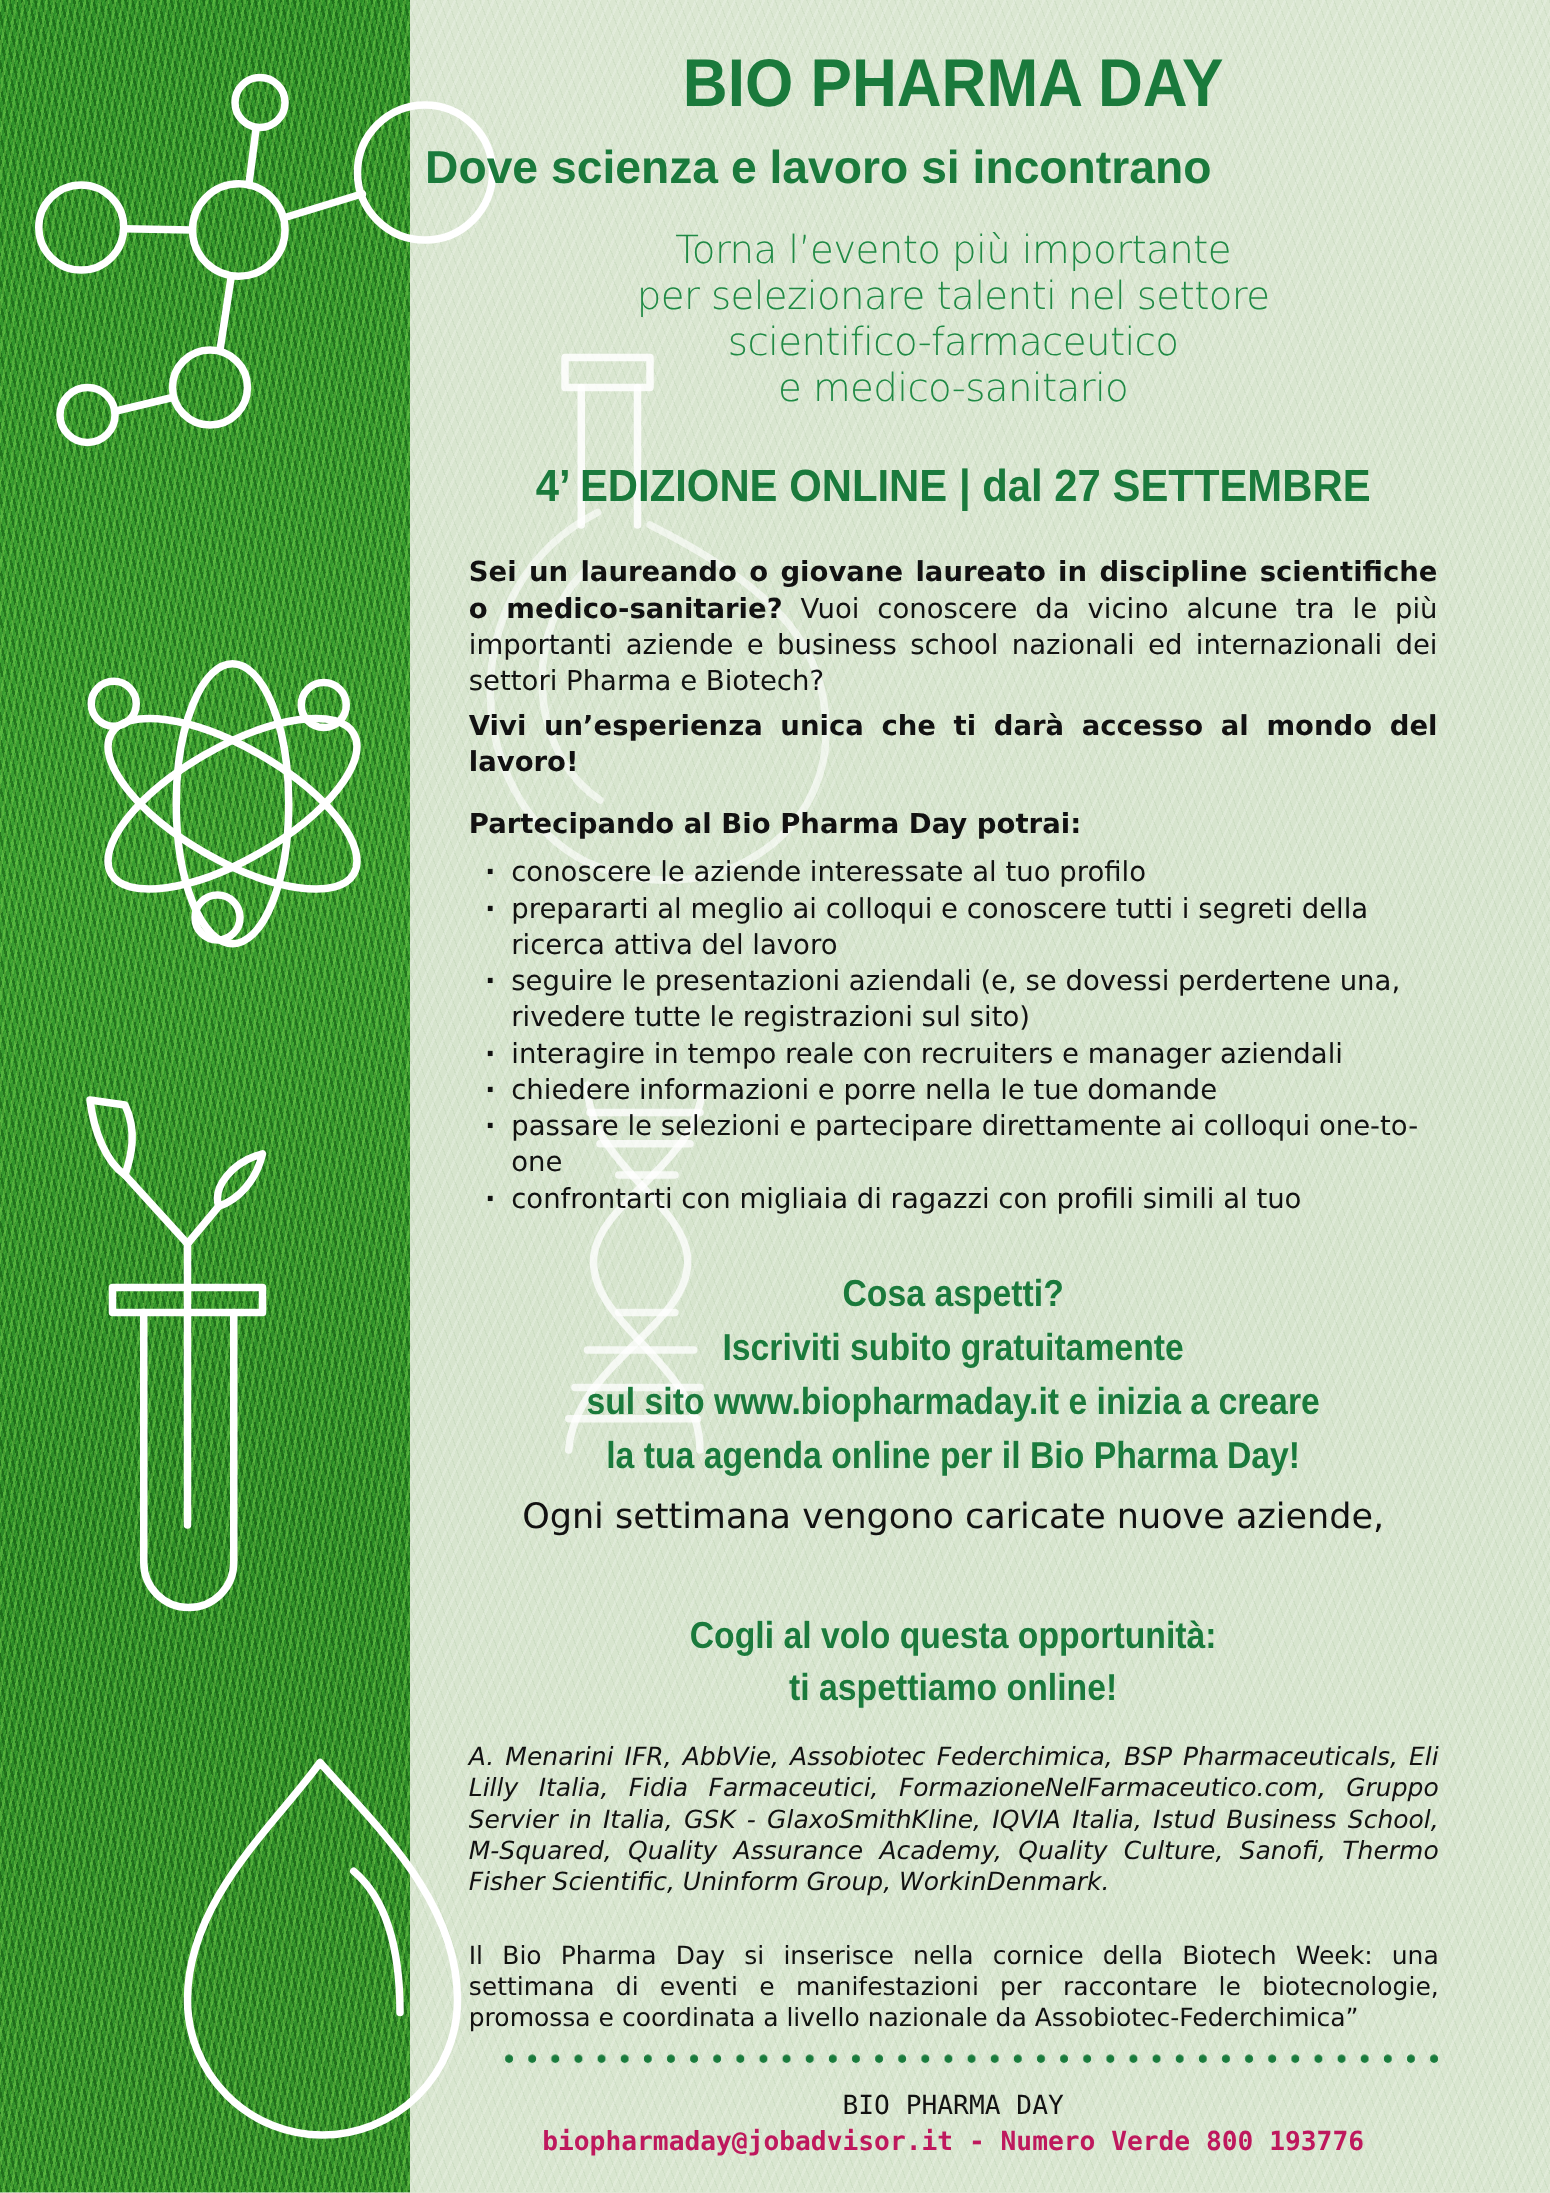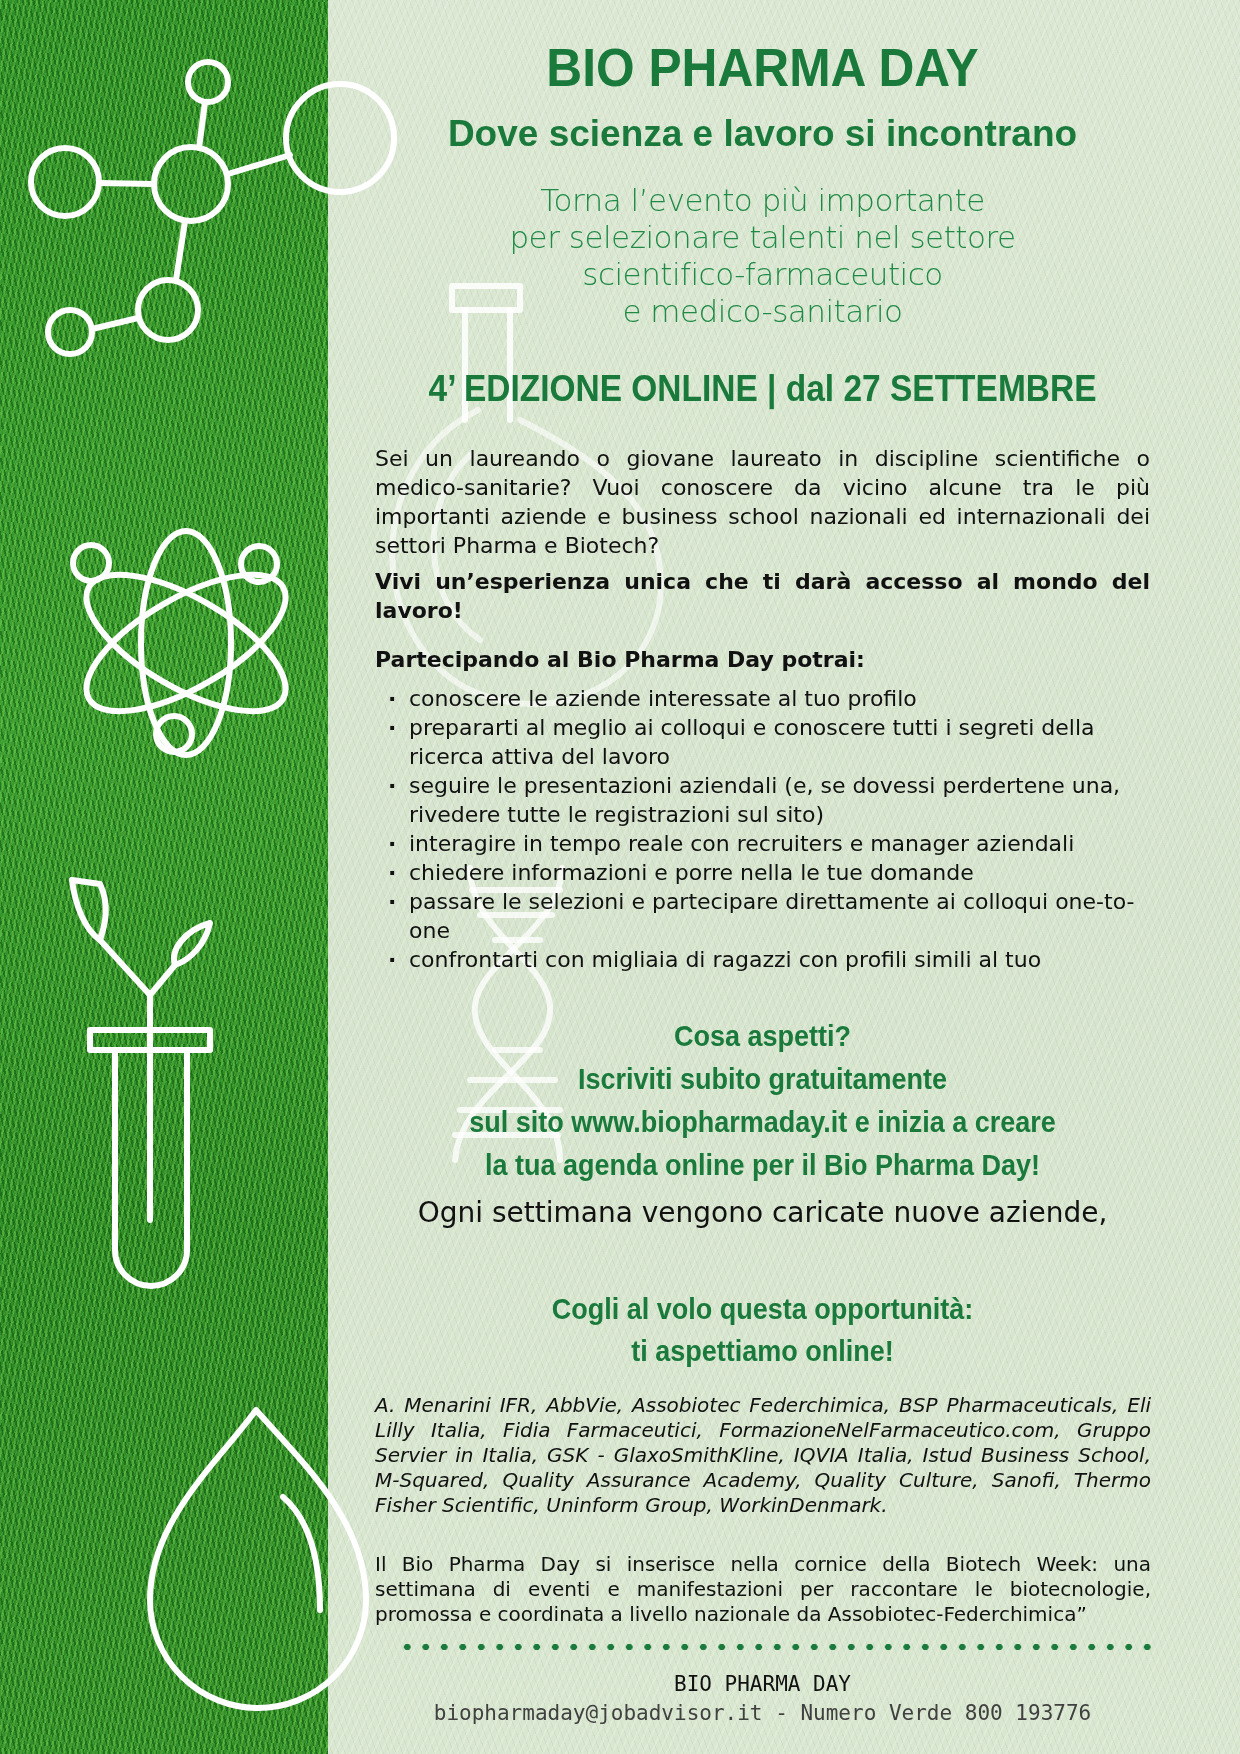--- a/index.html
+++ b/index.html
@@ -14,32 +14,32 @@
   .grass{position:absolute;left:0;top:0;width:328px;height:1754px;
     background:
       repeating-linear-gradient(100deg, rgba(140,230,90,0.35) 0 2px, rgba(0,0,0,0) 2px 6px),
       repeating-linear-gradient(75deg, rgba(10,70,10,0.45) 0 2px, rgba(0,0,0,0) 2px 5px),
       repeating-linear-gradient(120deg, rgba(90,200,60,0.30) 0 1px, rgba(0,0,0,0) 1px 4px),
       linear-gradient(180deg,#2f8f2a,#3a9d31 40%,#2c8a27 70%,#338f2b);}
   svg.overlay{position:absolute;left:0;top:0;width:1240px;height:1754px;pointer-events:none;}
   .title{position:absolute;left:340px;width:845px;top:36px;text-align:center;
     font-family:"Liberation Sans",sans-serif;font-weight:bold;font-size:54px;
     color:#1a7a3c;transform:scaleX(0.92);letter-spacing:0px;}
-  .subtitle{position:absolute;left:340px;width:845px;top:113px;text-align:center;
+  .subtitle{position:absolute;left:340px;width:845px;top:113px;
     font-family:"Liberation Sans",sans-serif;font-weight:bold;font-size:37px;color:#1a7a3c;}
   .tagline{position:absolute;left:340px;width:845px;top:182px;text-align:center;
     font-family:"DejaVu Sans",sans-serif;font-weight:200;font-size:31px;line-height:37px;
     color:#1f8a45;letter-spacing:-0.5px;}
   .edition{position:absolute;left:340px;width:845px;top:368px;text-align:center;
     font-family:"Liberation Sans",sans-serif;font-weight:bold;font-size:36px;color:#1a7a3c;
     transform:scaleX(0.93);}
   .body{position:absolute;left:375px;width:775px;top:444px;font-size:22px;line-height:29px;color:#111;
     font-family:"DejaVu Sans",sans-serif;}
   .body p{margin:0 0 7px 0;text-align:justify;}
-  .body b{font-weight:normal;}
+  .body b{font-weight:bold;}
   .lead{font-weight:bold;margin-top:20px;}
   ul.bullets{list-style:none;margin:10px;padding:0;}
   ul.bullets li{position:relative;padding-left:24px;}
   ul.bullets li:before{content:"·";position:absolute;left:3px;top:0;font-weight:bold;}
   .cta{position:absolute;left:340px;width:845px;top:1014px;text-align:center;
     font-family:"Liberation Sans",sans-serif;font-weight:bold;font-size:30px;line-height:43px;color:#1a7a3c;
     transform:scaleX(0.9);}
   .weekly{position:absolute;left:340px;width:845px;top:1198px;text-align:center;
     font-size:28px;line-height:29px;color:#111;}
   .seize{position:absolute;left:340px;width:845px;top:1288px;text-align:center;
@@ -48,21 +48,21 @@
   .sponsors{position:absolute;left:375px;width:776px;top:1393px;font-style:italic;font-size:20px;
     line-height:25px;color:#111;text-align:justify;}
   .biotech{position:absolute;left:375px;width:776px;top:1552px;font-size:20px;line-height:25px;color:#111;
     text-align:justify;}
   .dots{position:absolute;left:398px;width:755px;top:1642px;height:10px;
     background-image:radial-gradient(circle,#1a7a3c 3px,rgba(0,0,0,0) 3.5px);
     background-size:18.5px 10px;background-repeat:repeat-x;}
   .footer-title{position:absolute;left:340px;width:845px;top:1672px;text-align:center;
     font-family:"DejaVu Sans Mono",monospace;font-size:21px;color:#111;}
   .footer-contact{position:absolute;left:340px;width:845px;top:1701px;text-align:center;
-    font-family:"DejaVu Sans Mono",monospace;font-size:21px;color:#404040;}
+    font-family:"DejaVu Sans Mono",monospace;font-size:21px;color:#be185d;font-weight:bold;}
 </style>
 </head>
 <body>
 
 <div class="page-bg"></div>
 <div class="grass"></div>
 
 <svg class="overlay" viewBox="0 0 1240 1754">
   <g fill="none" stroke="#ffffff" stroke-width="6" stroke-linecap="round" stroke-linejoin="round">
 

